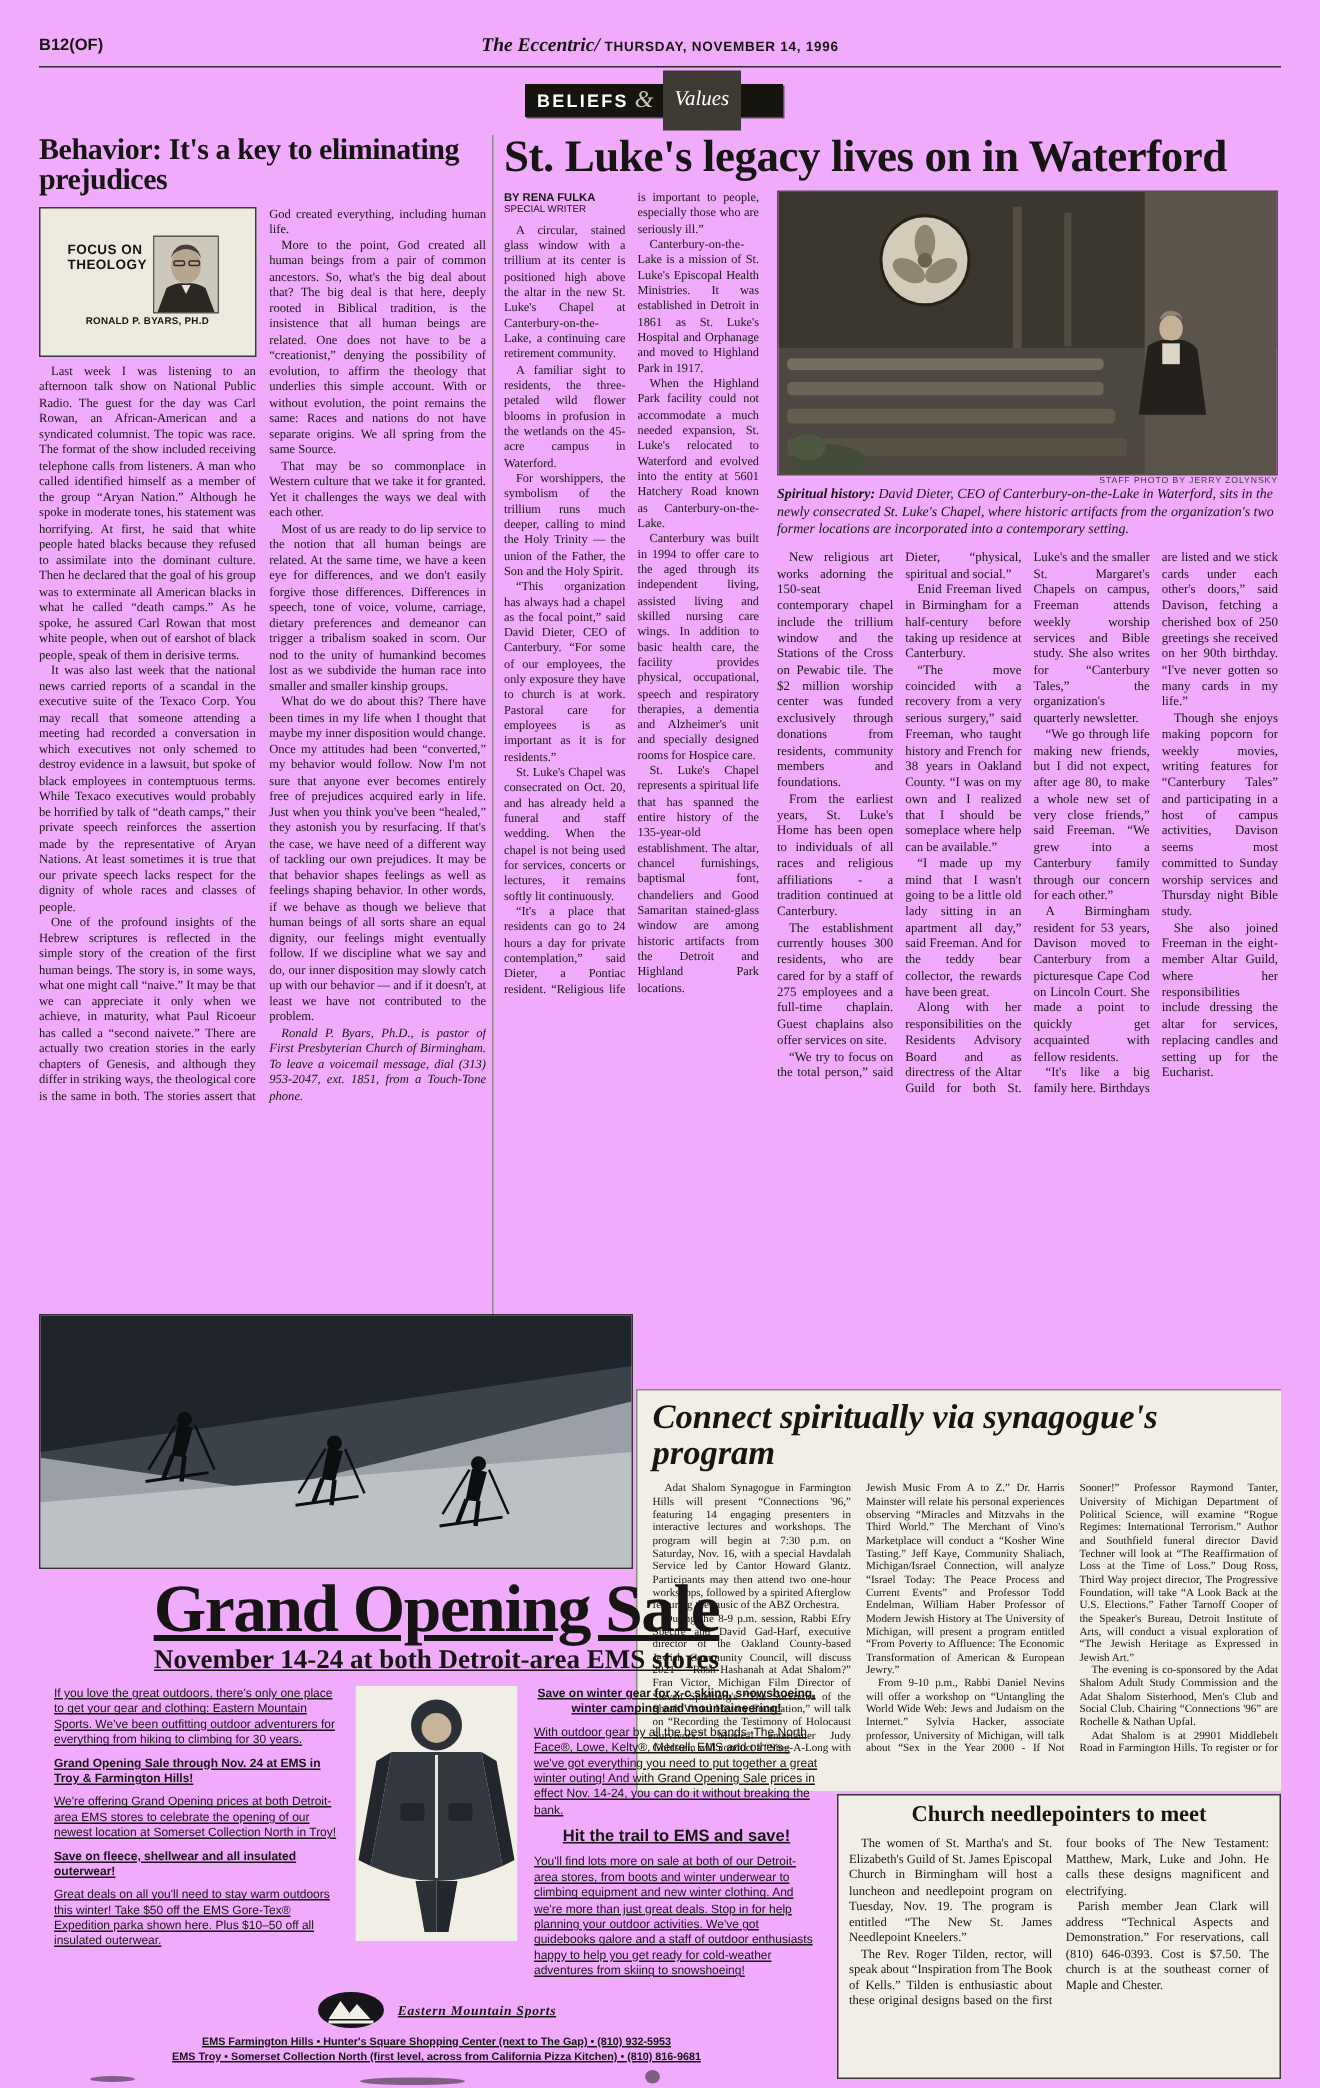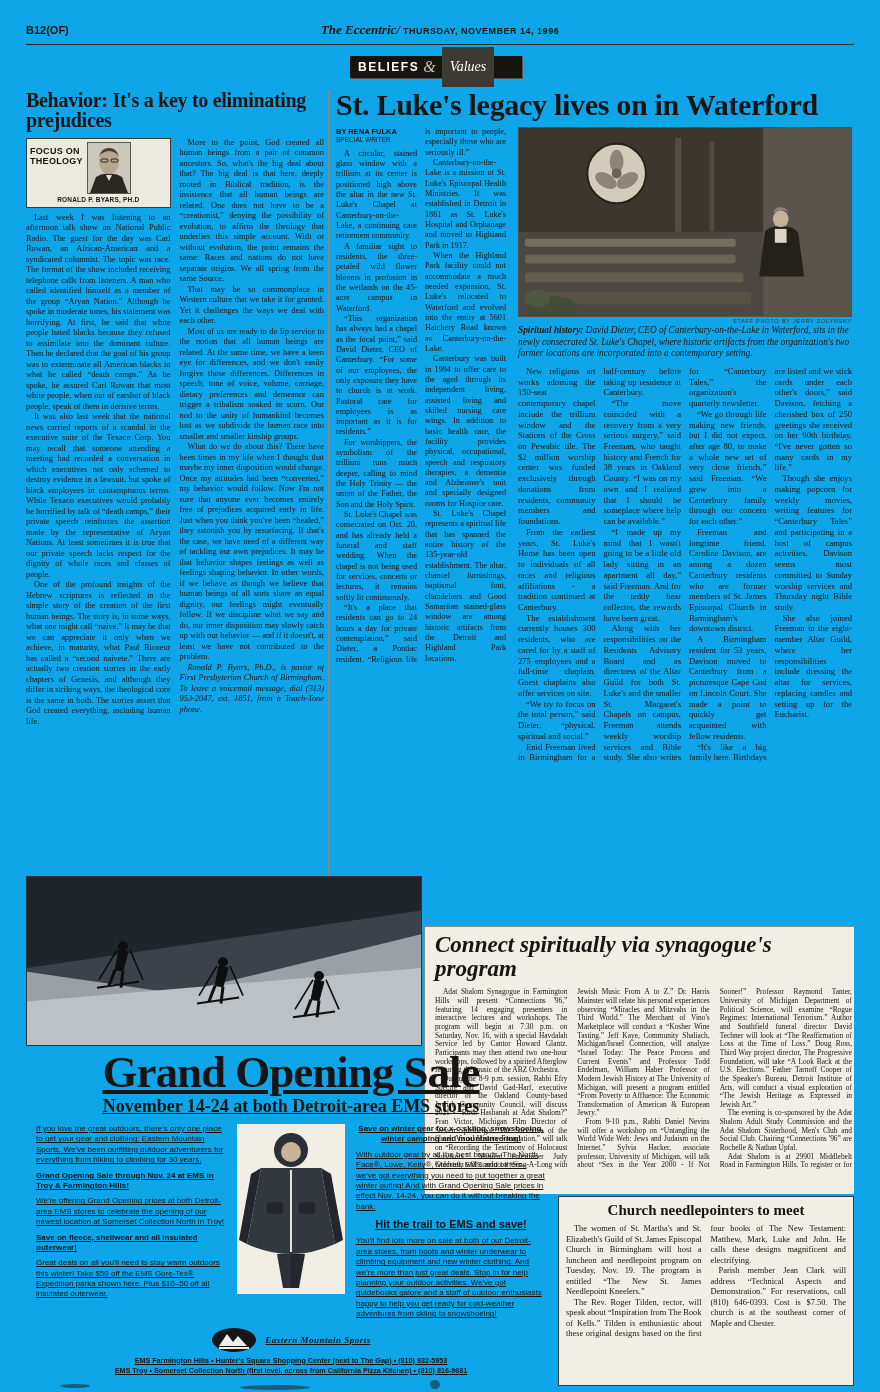--- a/index.html
+++ b/index.html
@@ -1,18 +1,18 @@
 <!DOCTYPE html>
 <html><head>
 <meta charset="utf-8">
 <style>
   * { box-sizing: border-box; }
   html,body { margin:0; padding:0; }
   body { background:#7a7a74; font-family:"Liberation Serif", serif; }
-  .page { position:relative; width:880px; height:1392px; background:#0ea5e9; color:#161513; overflow:hidden; margin:0 auto; }
+  .page { position:relative; width:880px; height:1392px; background:#f0abfc; color:#161513; overflow:hidden; margin:0 auto; }
 
   
   .page-num { position:absolute; left:26px; top:24px; font-family:"Liberation Sans", sans-serif; font-weight:bold; font-size:11px; }
   .masthead { position:absolute; left:0; right:0; top:22px; text-align:center; font-size:12px; }
   .masthead .title { font-style:italic; font-weight:bold; font-size:13px;margin-top:40px; }
   .masthead .date { font-family:"Liberation Sans", sans-serif; font-size:9px; font-weight:bold; letter-spacing:0.5px; }
   .header-rule { position:absolute; left:26px; right:26px; top:44px; border-top:1.5px solid #2a2a28; }
 
   
   .section-banner { position:absolute; left:350px; top:56px; width:172px; height:22px; background:#15140f;
@@ -26,21 +26,21 @@
   .jtext p { text-align:justify; }
   p.italic { font-style:italic; }
   p.bold { font-weight:bold; }
   p.bold-center { font-weight:bold; text-align:center; text-indent:0; }
   p.cta { font-weight:bold; text-align:center; text-indent:0; font-size:11px; margin:3px 0; }
 
   
   .article-behavior { position:absolute; left:26px; top:90px; width:298px; height:782px; }
   .behavior-headline { font-size:20px; line-height:1.02; font-weight:bold; margin:0 0 7px; letter-spacing:-0.3px; }
   .behavior-body { column-count:2; column-gap:9px; height:700px; overflow:hidden; font-size:8.4px; line-height:1.25; }
-  .kicker { border:1px solid #3a3a36; padding:3px; margin:0 0 5px; break-inside:avoid; font-family:"Liberation Sans", sans-serif; background:#eceadf; }
+  .kicker { border:1px solid #3a3a36; padding:18px; margin:0 0 5px; break-inside:avoid; font-family:"Liberation Sans", sans-serif; background:#eceadf; }
   .kicker-row { display:flex; gap:4px; align-items:flex-start; }
   .kicker-label { font-weight:bold; font-size:9px; line-height:1.15; letter-spacing:0.3px; padding-top:4px; }
   .kicker-photo { flex:0 0 auto; border:1px solid #555; line-height:0; }
   .kicker-name { font-size:6.5px; font-weight:bold; text-align:center; margin-top:2px; letter-spacing:0.2px; }
 
   
   .article-stlukes { position:absolute; left:328px; top:90px; width:524px; height:836px; border-left:1px solid #8d8a80; padding-left:7px; }
   .stlukes-headline { font-size:30px; font-weight:bold; line-height:1; margin:0 0 7px; letter-spacing:-0.3px; }
   .stlukes-content { display:flex; gap:12px; }
   .stlukes-leftcols { flex:0 0 170px; column-count:2; column-gap:8px; height:780px; overflow:hidden; font-size:8.2px; line-height:1.26; }
@@ -140,22 +140,22 @@
   </div>
 
   <div class="article-stlukes">
     <h1 class="stlukes-headline">St. Luke's legacy lives on in Waterford</h1>
     <div class="stlukes-content">
       <div class="stlukes-leftcols jtext">
         <p class="byline">BY RENA FULKA</p>
         <p class="byline-title">SPECIAL WRITER</p>
       <p>A circular, stained glass window with a trillium at its center is positioned high above the altar in the new St. Luke's Chapel at Canterbury-on-the-Lake, a continuing care retirement community.</p>
           <p>A familiar sight to residents, the three-petaled wild flower blooms in profusion in the wetlands on the 45-acre campus in Waterford.</p>
+          <p>For worshippers, the symbolism of the trillium runs much deeper, calling to mind the Holy Trinity — the union of the Father, the Son and the Holy Spirit.</p>
           <p>“This organization has always had a chapel as the focal point,” said David Dieter, CEO of Canterbury. “For some of our employees, the only exposure they have to church is at work. Pastoral care for employees is as important as it is for residents.”</p>
-          <p>For worshippers, the symbolism of the trillium runs much deeper, calling to mind the Holy Trinity — the union of the Father, the Son and the Holy Spirit.</p>
           <p>St. Luke's Chapel was consecrated on Oct. 20, and has already held a funeral and staff wedding. When the chapel is not being used for services, concerts or lectures, it remains softly lit continuously.</p>
           <p>“It's a place that residents can go to 24 hours a day for private contemplation,” said Dieter, a Pontiac resident. “Religious life is important to people, especially those who are seriously ill.”</p>
           <p>Canterbury-on-the-Lake is a mission of St. Luke's Episcopal Health Ministries. It was established in Detroit in 1861 as St. Luke's Hospital and Orphanage and moved to Highland Park in 1917.</p>
           <p>When the Highland Park facility could not accommodate a much needed expansion, St. Luke's relocated to Waterford and evolved into the entity at 5601 Hatchery Road known as Canterbury-on-the-Lake.</p>
           <p>Canterbury was built in 1994 to offer care to the aged through its independent living, assisted living and skilled nursing care wings. In addition to basic health care, the facility provides physical, occupational, speech and respiratory therapies, a dementia and Alzheimer's unit and specially designed rooms for Hospice care.</p>
           <p>St. Luke's Chapel represents a spiritual life that has spanned the entire history of the 135-year-old establishment. The altar, chancel furnishings, baptismal font, chandeliers and Good Samaritan stained-glass window are among historic artifacts from the Detroit and Highland Park locations.</p>
         </div>
       <div class="stlukes-right">
         <div class="chapel-photo">
           <svg viewBox="0 0 340 190" preserveAspectRatio="none">
@@ -189,21 +189,20 @@
         <div class="stlukes-rightcols jtext">
             <p>New religious art works adorning the 150-seat contemporary chapel include the trillium window and the Stations of the Cross on Pewabic tile. The $2 million worship center was funded exclusively through donations from residents, community members and foundations.</p>
             <p>From the earliest years, St. Luke's Home has been open to individuals of all races and religious affiliations - a tradition continued at Canterbury.</p>
             <p>The establishment currently houses 300 residents, who are cared for by a staff of 275 employees and a full-time chaplain. Guest chaplains also offer services on site.</p>
             <p>“We try to focus on the total person,” said Dieter, “physical, spiritual and social.”</p>
             <p>Enid Freeman lived in Birmingham for a half-century before taking up residence at Canterbury.</p>
             <p>“The move coincided with a recovery from a very serious surgery,” said Freeman, who taught history and French for 38 years in Oakland County. “I was on my own and I realized that I should be someplace where help can be available.”</p>
             <p>“I made up my mind that I wasn't going to be a little old lady sitting in an apartment all day,” said Freeman. And for the teddy bear collector, the rewards have been great.</p>
             <p>Along with her responsibilities on the Residents Advisory Board and as directress of the Altar Guild for both St. Luke's and the smaller St. Margaret's Chapels on campus, Freeman attends weekly worship services and Bible study. She also writes for “Canterbury Tales,” the organization's quarterly newsletter.</p>
             <p>“We go through life making new friends, but I did not expect, after age 80, to make a whole new set of very close friends,” said Freeman. “We grew into a Canterbury family through our concern for each other.”</p>
-            <p>Freeman and longtime friend, Caroline Davison, are among a dozen Canterbury residents who are former members of St. James Episcopal Church in Birmingham's downtown district.</p>
             <p>A Birmingham resident for 53 years, Davison moved to Canterbury from a picturesque Cape Cod on Lincoln Court. She made a point to quickly get acquainted with fellow residents.</p>
             <p>“It's like a big family here. Birthdays are listed and we stick cards under each other's doors,” said Davison, fetching a cherished box of 250 greetings she received on her 90th birthday. “I've never gotten so many cards in my life.”</p>
             <p>Though she enjoys making popcorn for weekly movies, writing features for “Canterbury Tales” and participating in a host of campus activities, Davison seems most committed to Sunday worship services and Thursday night Bible study.</p>
             <p>She also joined Freeman in the eight-member Altar Guild, where her responsibilities include dressing the altar for services, replacing candles and setting up for the Eucharist.</p>
           </div>
       </div>
     </div>
   </div>
 
   <div class="article-synagogue">

